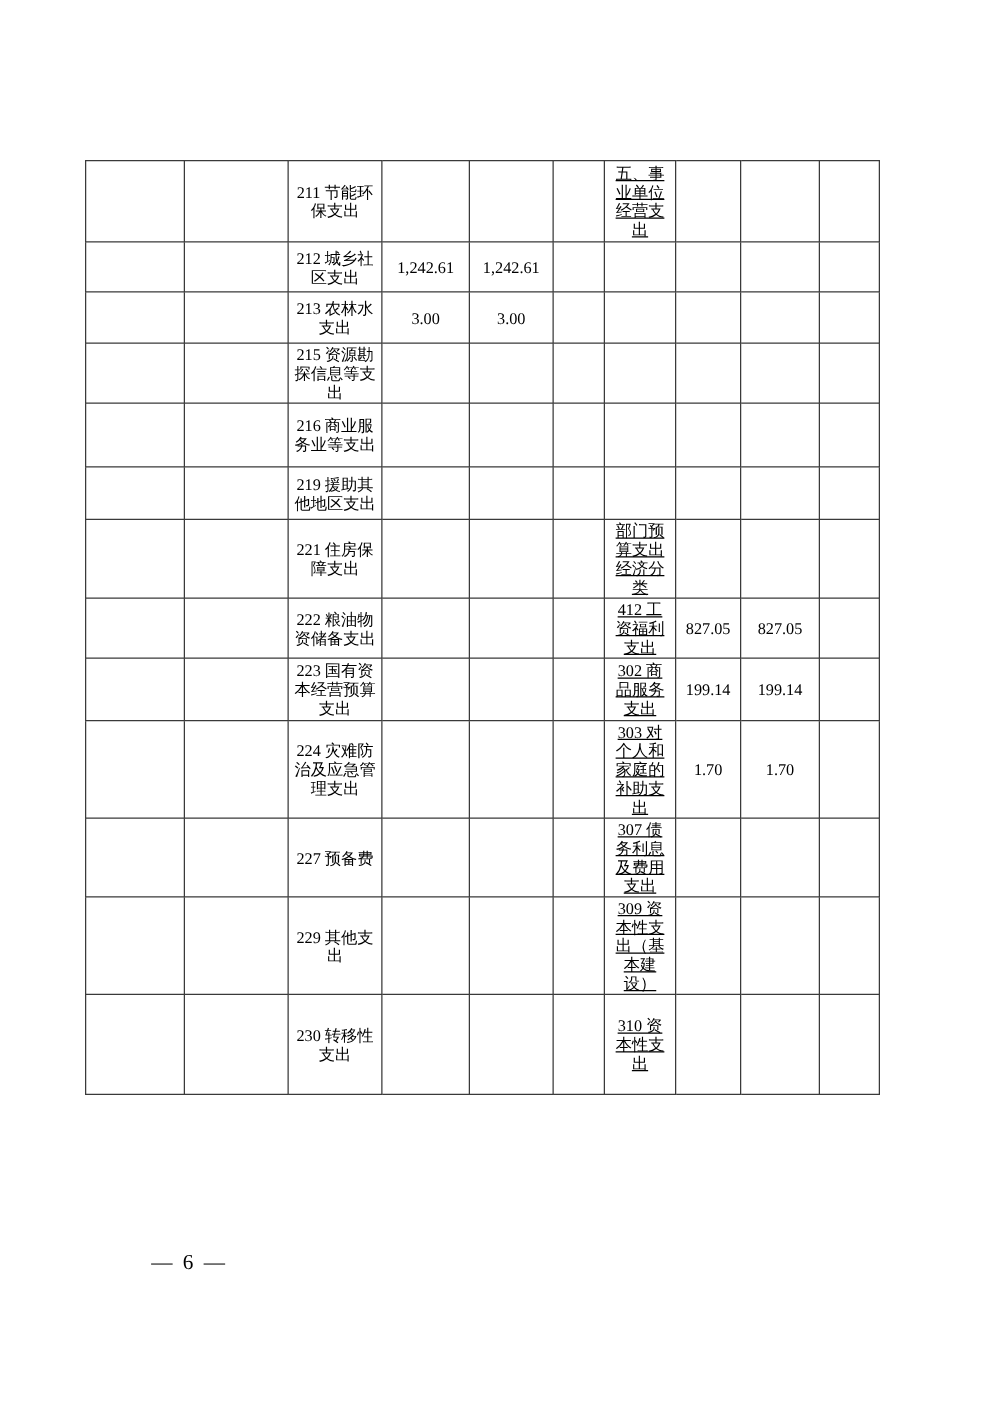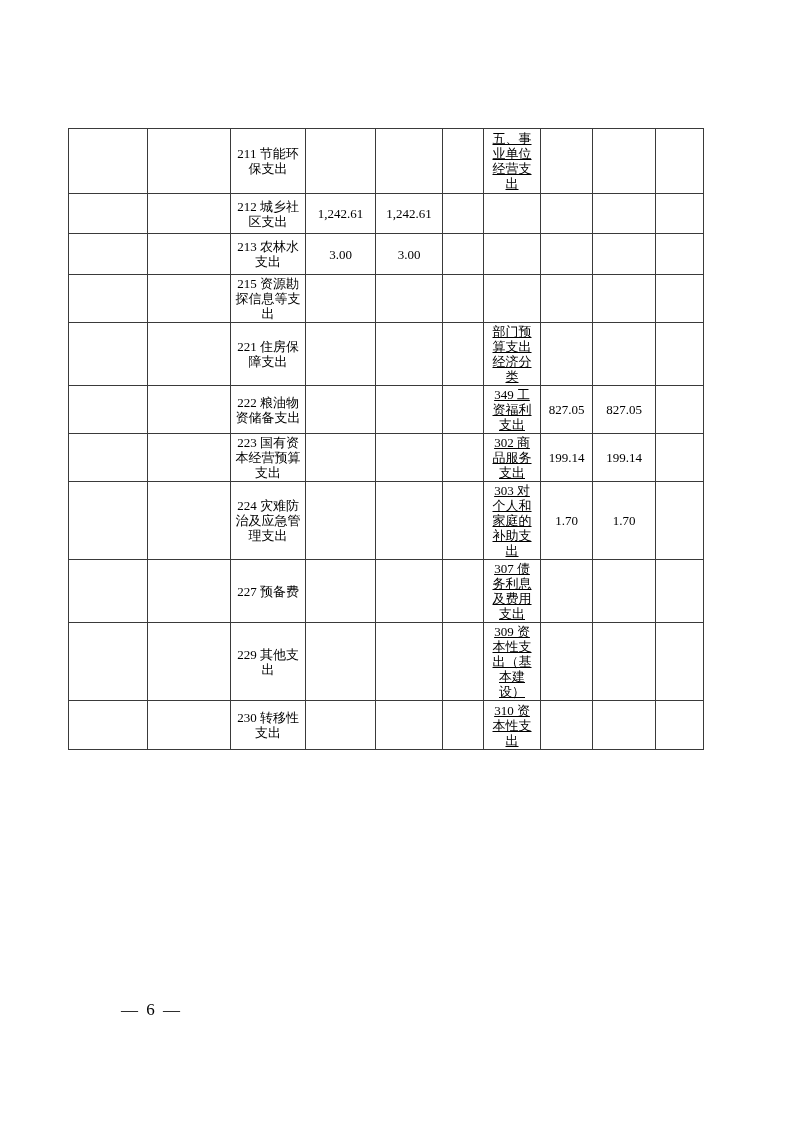--- a/index.html
+++ b/index.html
@@ -133,37 +133,61 @@
             <td class="c4"></td>
             <td class="c5"></td>
             <td class="c6"></td>
             <td class="c7"></td>
             <td class="c8"></td>
             <td class="c9"></td>
           </tr>
           <tr>
             <td class="c0"></td>
             <td class="c1"></td>
+            <td class="c2">216 商业服务业等支出</td>
+            <td class="c3"></td>
+            <td class="c4"></td>
+            <td class="c5"></td>
+            <td class="c6"></td>
+            <td class="c7"></td>
+            <td class="c8"></td>
+            <td class="c9"></td>
+          </tr>
+          <tr>
+            <td class="c0"></td>
+            <td class="c1"></td>
+            <td class="c2">219 援助其他地区支出</td>
+            <td class="c3"></td>
+            <td class="c4"></td>
+            <td class="c5"></td>
+            <td class="c6"></td>
+            <td class="c7"></td>
+            <td class="c8"></td>
+            <td class="c9"></td>
+          </tr>
+          <tr>
+            <td class="c0"></td>
+            <td class="c1"></td>
             <td class="c2">221 住房保障支出</td>
             <td class="c3"></td>
             <td class="c4"></td>
             <td class="c5"></td>
             <td class="c6">部门预算支出经济分类</td>
             <td class="c7"></td>
             <td class="c8"></td>
             <td class="c9"></td>
           </tr>
           <tr>
             <td class="c0"></td>
             <td class="c1"></td>
             <td class="c2">222 粮油物资储备支出</td>
             <td class="c3"></td>
             <td class="c4"></td>
             <td class="c5"></td>
-            <td class="c6">349 工资福利支出</td>
+            <td class="c6">412 工资福利支出</td>
             <td class="c7">827.05</td>
             <td class="c8">827.05</td>
             <td class="c9"></td>
           </tr>
           <tr>
             <td class="c0"></td>
             <td class="c1"></td>
             <td class="c2">223 国有资本经营预算支出</td>
             <td class="c3"></td>
             <td class="c4"></td>

